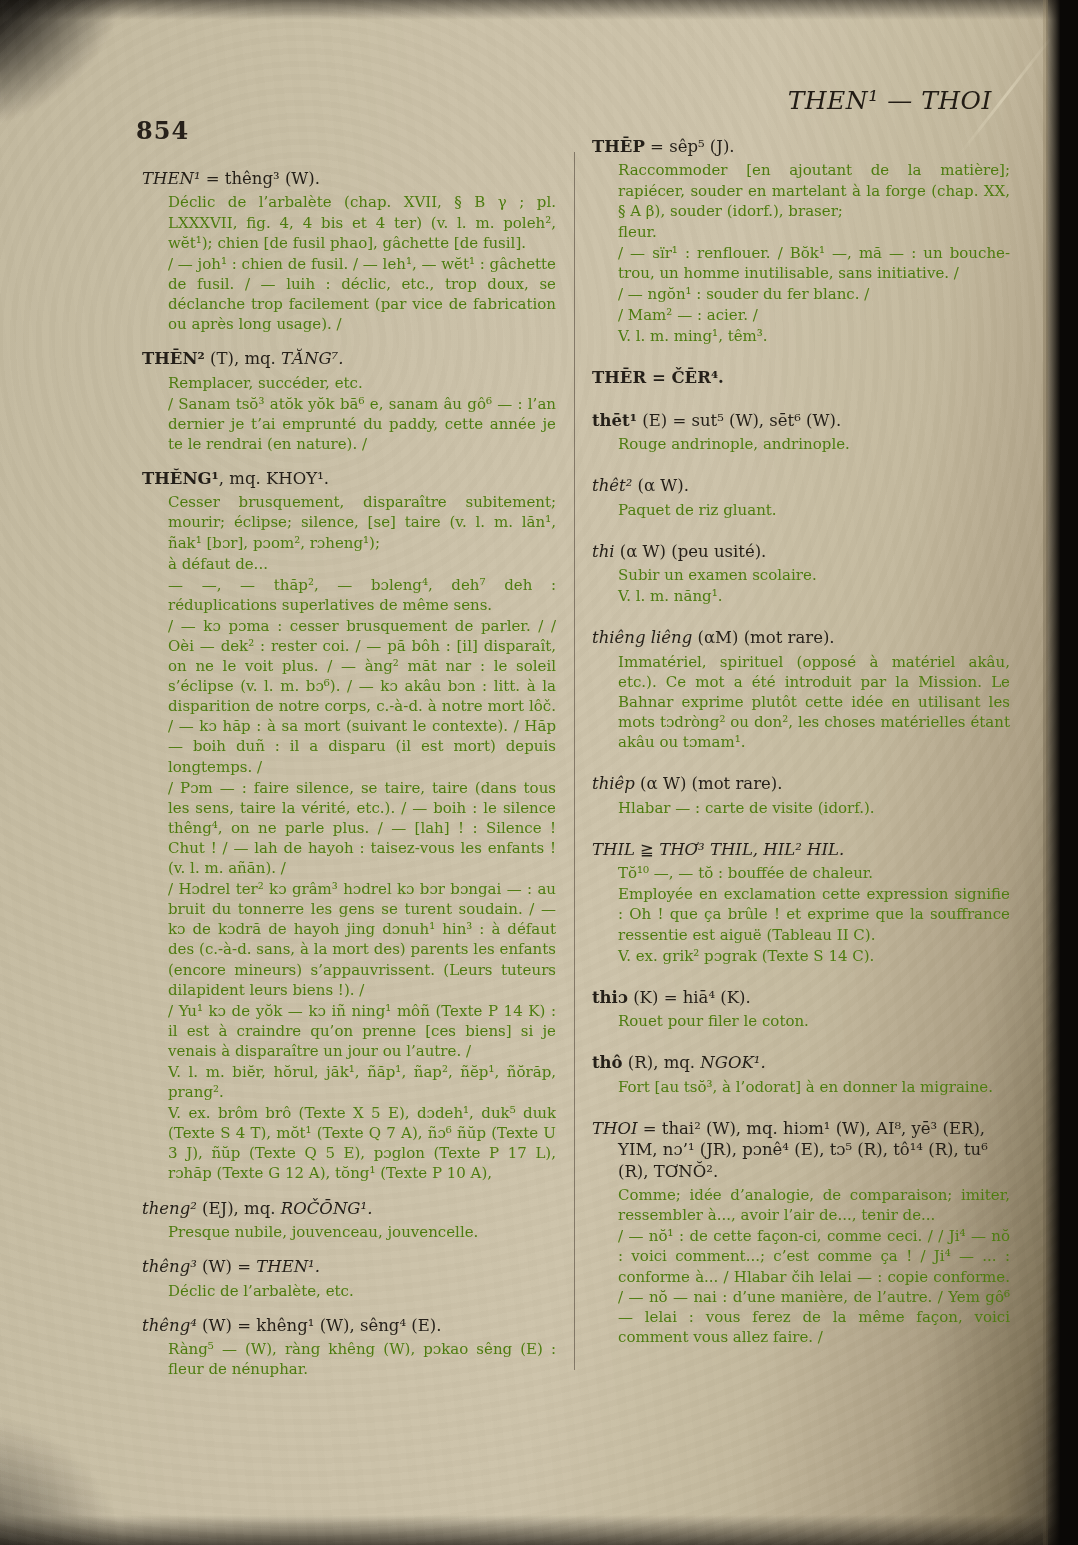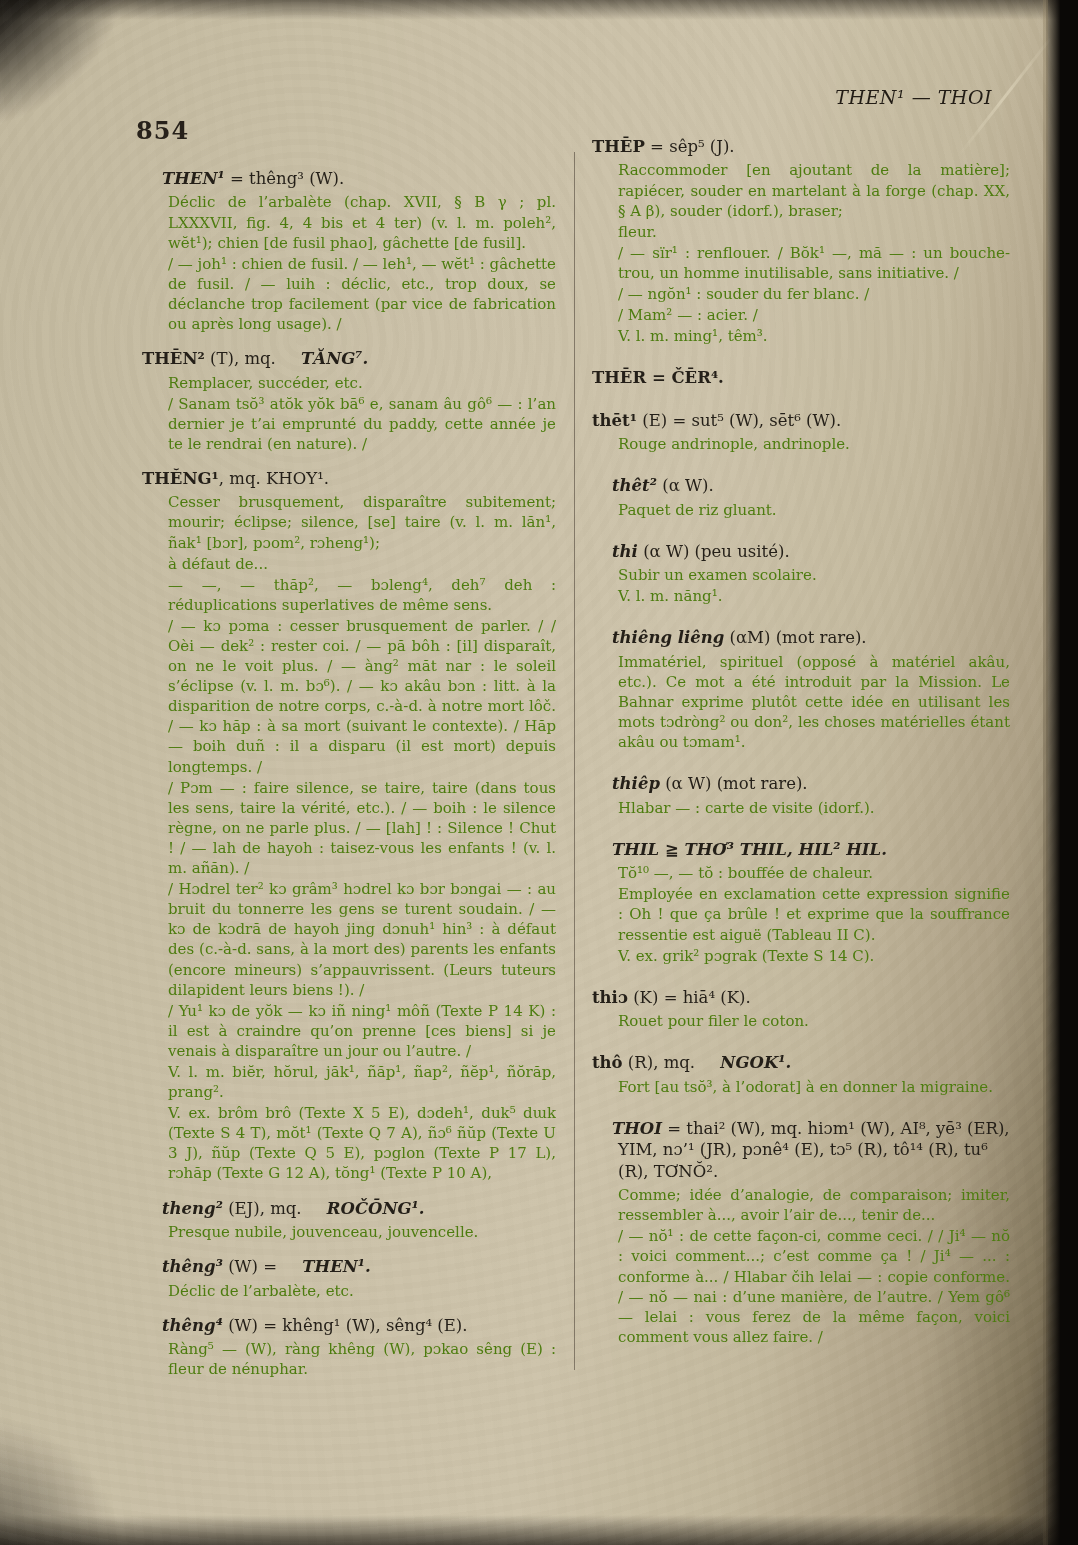--- a/index.html
+++ b/index.html
@@ -42,42 +42,42 @@
     transform: rotate(-52deg); pointer-events: none;
   }
 
   .pageno {
     position: absolute; left: 136px; top: 116px;
     font-size: 24px; font-weight: 600; letter-spacing: 1px;
     color: #27211a;
   }
   .runhead {
     position: absolute; right: 86px; top: 86px;
-    font-size: 19px; font-style: italic; letter-spacing: 0.5px;
+    font-size: 25px; font-style: italic; letter-spacing: 0.5px;
     color: #221c15;
   }
 
   .divider {
     position: absolute; left: 574px; top: 152px; width: 1px; height: 1218px;
     background: rgba(58,48,37,0.5);
   }
 
   .col { position: absolute; overflow: hidden; }
   .col-left  { left: 142px; top: 168px; width: 414px; height: 1250px; }
   .col-right { left: 592px; top: 136px; width: 418px; height: 1270px; }
 
   .entry { margin-bottom: 14px; }
   .col-right .entry { margin-bottom: 21px; }
 
   .head {
     font-size: 16.5px; line-height: 1.3; color: #241f18;
     padding-left: 26px; text-indent: -26px; margin-bottom: 3px;
   }
   .seg-b  { font-weight: bold; }
-  .seg-bi { font-weight: bold; font-style: italic; margin-left: 20px; }
+  .seg-bi { font-weight: normal; font-style: italic; }
   .seg-p  { }
 
   .bp {
     margin: 0 0 1px 0; padding-left: 26px;
     font-size: 15px; line-height: 1.34; text-align: justify;
     color: #4d7c0f;
   }
 </style>
 </head>
 <body>
@@ -103,21 +103,21 @@
       <div class="head"><span class="seg-b">THĒN²</span><span class="seg-p"> (T), mq. </span><span class="seg-bi">TĂNG⁷.</span></div>
       <p class="bp">Remplacer, succéder, etc.</p>
       <p class="bp">/ Sanam tsŏ³ atŏk yŏk bā⁶ e, sanam âu gô⁶ — : l’an dernier je t’ai emprunté du paddy, cette année je te le rendrai (en nature). /</p>
     </div>
     <div class="entry">
       <div class="head"><span class="seg-b">THĔNG¹</span><span class="seg-p">, mq. KHOY¹.</span></div>
       <p class="bp">Cesser brusquement, disparaître subitement; mourir; éclipse; silence, [se] taire (v. l. m. lăn¹, ñak¹ [bɔr], pɔom², rɔheng¹);</p>
       <p class="bp">à défaut de...</p>
       <p class="bp">— —, — thăp², — bɔleng⁴, deh⁷ deh : réduplications superlatives de même sens.</p>
       <p class="bp">/ — kɔ pɔma : cesser brusquement de parler. / / Oèi — dek² : rester coi. / — pă bôh : [il] disparaît, on ne le voit plus. / — àng² măt nar : le soleil s’éclipse (v. l. m. bɔ⁶). / — kɔ akâu bɔn : litt. à la disparition de notre corps, c.-à-d. à notre mort lôč. / — kɔ hăp : à sa mort (suivant le contexte). / Hăp — boih duñ : il a disparu (il est mort) depuis longtemps. /</p>
-      <p class="bp">/ Pɔm — : faire silence, se taire, taire (dans tous les sens, taire la vérité, etc.). / — boih : le silence règne, on ne parle plus. / — [lah] ! : Silence ! Chut ! / — lah de hayoh : taisez-vous les enfants ! (v. l. m. añăn). /</p>
+      <p class="bp">/ Pɔm — : faire silence, se taire, taire (dans tous les sens, taire la vérité, etc.). / — boih : le silence thêng⁴, on ne parle plus. / — [lah] ! : Silence ! Chut ! / — lah de hayoh : taisez-vous les enfants ! (v. l. m. añăn). /</p>
       <p class="bp">/ Hɔdrel ter² kɔ grâm³ hɔdrel kɔ bɔr bɔngai — : au bruit du tonnerre les gens se turent soudain. / — kɔ de kɔdră de hayoh jing dɔnuh¹ hin³ : à défaut des (c.-à-d. sans, à la mort des) parents les enfants (encore mineurs) s’appauvrissent. (Leurs tuteurs dilapident leurs biens !). /</p>
       <p class="bp">/ Yu¹ kɔ de yŏk — kɔ iñ ning¹ môñ (Texte P 14 K) : il est à craindre qu’on prenne [ces biens] si je venais à disparaître un jour ou l’autre. /</p>
       <p class="bp">V. l. m. biĕr, hŏrul, jăk¹, ñăp¹, ñap², ñĕp¹, ñŏrăp, prang².</p>
       <p class="bp">V. ex. brôm brô (Texte X 5 E), dɔdeh¹, duk⁵ dɯk (Texte S 4 T), mŏt¹ (Texte Q 7 A), ñɔ⁶ ñŭp (Texte U 3 J), ñŭp (Texte Q 5 E), pɔglon (Texte P 17 L), rɔhăp (Texte G 12 A), tŏng¹ (Texte P 10 A),</p>
     </div>
     <div class="entry">
       <div class="head"><span class="seg-bi">theng²</span><span class="seg-p"> (EJ), mq. </span><span class="seg-bi">ROČŌNG¹.</span></div>
       <p class="bp">Presque nubile, jouvenceau, jouvencelle.</p>
     </div>
     <div class="entry">

